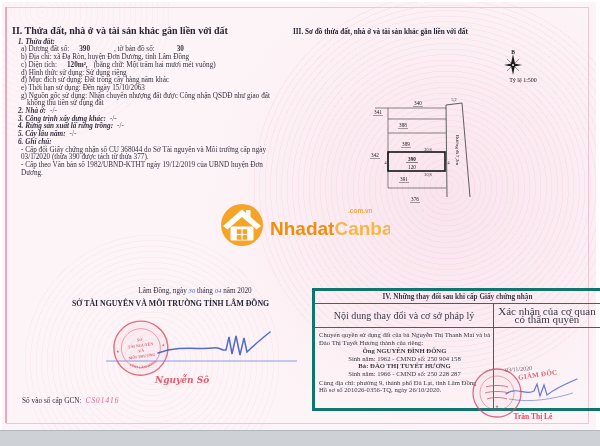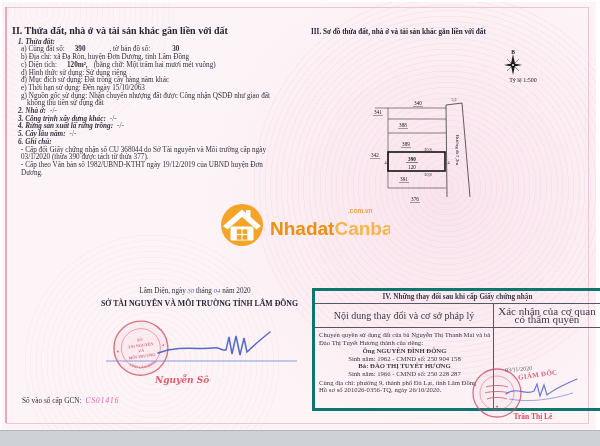--- a/index.html
+++ b/index.html
@@ -20,30 +20,30 @@
   .col2{left:12px;top:27px;width:276px;font-size:7.2px;line-height:7.7px;}
   .col2 .title{font-size:10px;font-weight:bold;margin-bottom:4px;white-space:nowrap;color:#262636;}
   .col2 .it{margin-left:6px;font-weight:bold;font-style:italic;white-space:nowrap;}
   .col2 .sub{margin-left:9px;white-space:nowrap;}
   .col2 .cont{margin-left:15px;white-space:nowrap;}
   .col2 .note{margin-left:9px;white-space:nowrap;}
   .gap10{margin-left:10px;} .gap22{margin-left:22px;} .gap24{margin-left:24px;} .gap6{margin-left:6px;}
   .dashv{font-weight:normal;font-style:normal;color:#4a4a58;margin-left:4px;}
 
   
-  .col3-title{left:311px;top:28px;font-size:7.2px;font-weight:bold;white-space:nowrap;color:#262636;}
+  .col3-title{left:293px;top:28px;font-size:7.2px;font-weight:bold;white-space:nowrap;color:#262636;}
   .scale{left:497px;top:77px;width:52px;text-align:center;font-size:6px;color:#222;}
 
   
   .wmark{left:215px;top:202px;width:175px;height:52px;opacity:.95;}
 
   
   .dateline{left:100px;top:287px;width:190px;text-align:center;font-size:7.2px;white-space:nowrap;}
   .hand{color:#4a5fd0;font-style:italic;font-size:6.6px;}
-  .orgline{left:92px;top:299px;width:215px;text-align:center;font-size:7.8px;font-weight:bold;white-space:nowrap;color:#27273a;}
+  .orgline{left:72px;top:299px;width:215px;text-align:left;font-size:7.8px;font-weight:bold;white-space:nowrap;color:#27273a;}
   .ktline{left:128px;top:311px;width:135px;text-align:center;font-size:7px;font-weight:bold;color:#ee7580;}
   .dgline{left:128px;top:319px;width:135px;text-align:center;font-size:7px;font-weight:bold;color:#ee7580;}
   .signer{left:155px;top:375px;width:90px;text-align:left;font-size:9px;font-style:italic;font-weight:bold;color:#e4596b;font-family:"DejaVu Serif",serif;}
   .bookline{left:22px;top:396px;font-size:7.3px;white-space:nowrap;}
   .bookno{color:#e060a0;font-style:italic;letter-spacing:1px;margin-left:4px;margin-top:16px;}
 
   
   .s4{left:312px;top:288px;width:285px;height:117px;border:3px solid #0f766e;font-size:6.7px;color:#3a3a46;background:rgba(255,255,255,0.0);}
   .s4 .ttl{height:10px;border-bottom:1px solid #5a5565;text-align:center;font-weight:bold;font-size:7.2px;padding-top:2px;white-space:nowrap;}
   .s4 .heads{display:flex;height:23px;border-bottom:1px solid #5a5565;}
@@ -70,21 +70,21 @@
     <div class="abs gl" style="left:20px;top:230px;width:260px;height:260px;opacity:.4;"></div>
     <div class="abs gl" style="left:-90px;top:-120px;width:260px;height:260px;opacity:.35;"></div>
   </div>
   <div class="abs frame"></div>
   <div class="abs edgeL"></div>
 
   <div class="abs col2">
     <div class="title">II. Thửa đất, nhà ở và tài sản khác gắn liền với đất</div>
     <div class="it">1. Thửa đất:</div>
     <div class="sub">
-      <span>a) Cùng đất số:</span><span class="b gap10">390</span><span class="gap24">, tờ bản đồ số:</span><span class="b gap22">30</span>
+      <span>a) Dương đất số:</span><span class="b gap10">390</span><span class="gap24">, tờ bản đồ số:</span><span class="b gap22">30</span>
     </div>
     <div class="sub">b) Địa chỉ:  xã Đạ Ròn, huyện Đơn Dương, tỉnh Lâm Đồng</div>
     <div class="sub">
       <span>c) Diện tích:</span><span class="b gap10">120m²,</span><span class="gap6">(bằng chữ: Một trăm hai mươi mét vuông)</span>
     </div>
     <div class="sub">d) Hình thức sử dụng:  Sử dụng riêng</div>
     <div class="sub">đ) Mục đích sử dụng:  Đất trồng cây hàng năm khác</div>
     <div class="sub">e) Thời hạn sử dụng:  Đến ngày 15/10/2063</div>
     <div class="sub">g) Nguồn gốc sử dụng:  Nhận chuyển nhượng đất được Công nhận QSDĐ như giao đất</div>
     <div class="cont">không thu tiền sử dụng đất</div>
@@ -159,21 +159,21 @@
     <rect x="15.5" y="24.5" width="23" height="14" rx="1.5" fill="#fff"></rect>
     <rect x="21.8" y="27.3" width="4.6" height="4.6" fill="#F5A01E"></rect>
     <rect x="27.6" y="27.3" width="4.6" height="4.6" fill="#F5A01E"></rect>
     <rect x="21.8" y="33.1" width="4.6" height="4.6" fill="#F5A01E"></rect>
     <rect x="27.6" y="33.1" width="4.6" height="4.6" fill="#F5A01E"></rect>
     <text x="133" y="11" font-size="6.5" font-weight="bold" fill="#F2A33C" font-family="Liberation Sans,sans-serif">.com.vn</text>
     <text x="55" y="33" font-size="19" font-weight="bold" font-family="Liberation Sans,sans-serif"><tspan fill="#F08A00">Nhadat</tspan><tspan fill="#F7B43E">Canban</tspan></text>
   </svg>
 
   <div class="abs dateline">
-    <span>Lâm Diện, ngày</span>
+    <span>Lâm Đồng, ngày</span>
     <span class="hand">30</span>
     <span>tháng</span>
     <span class="hand">04</span>
     <span>năm 2020</span>
   </div>
   <div class="abs orgline">SỞ TÀI NGUYÊN VÀ MÔI TRƯỜNG TỈNH LÂM ĐỒNG</div>
 
   <svg class="abs" style="left:106px;top:318px;opacity:.85;transform:rotate(-8deg);" width="72" height="62" viewBox="0 0 72 62">
     <circle cx="35" cy="30" r="27" fill="rgba(233,158,175,0.10)" stroke="#D8596C" stroke-width="1.4"></circle>
     <circle cx="35" cy="30" r="19.5" fill="none" stroke="#D8596C" stroke-width="0.6"></circle>

